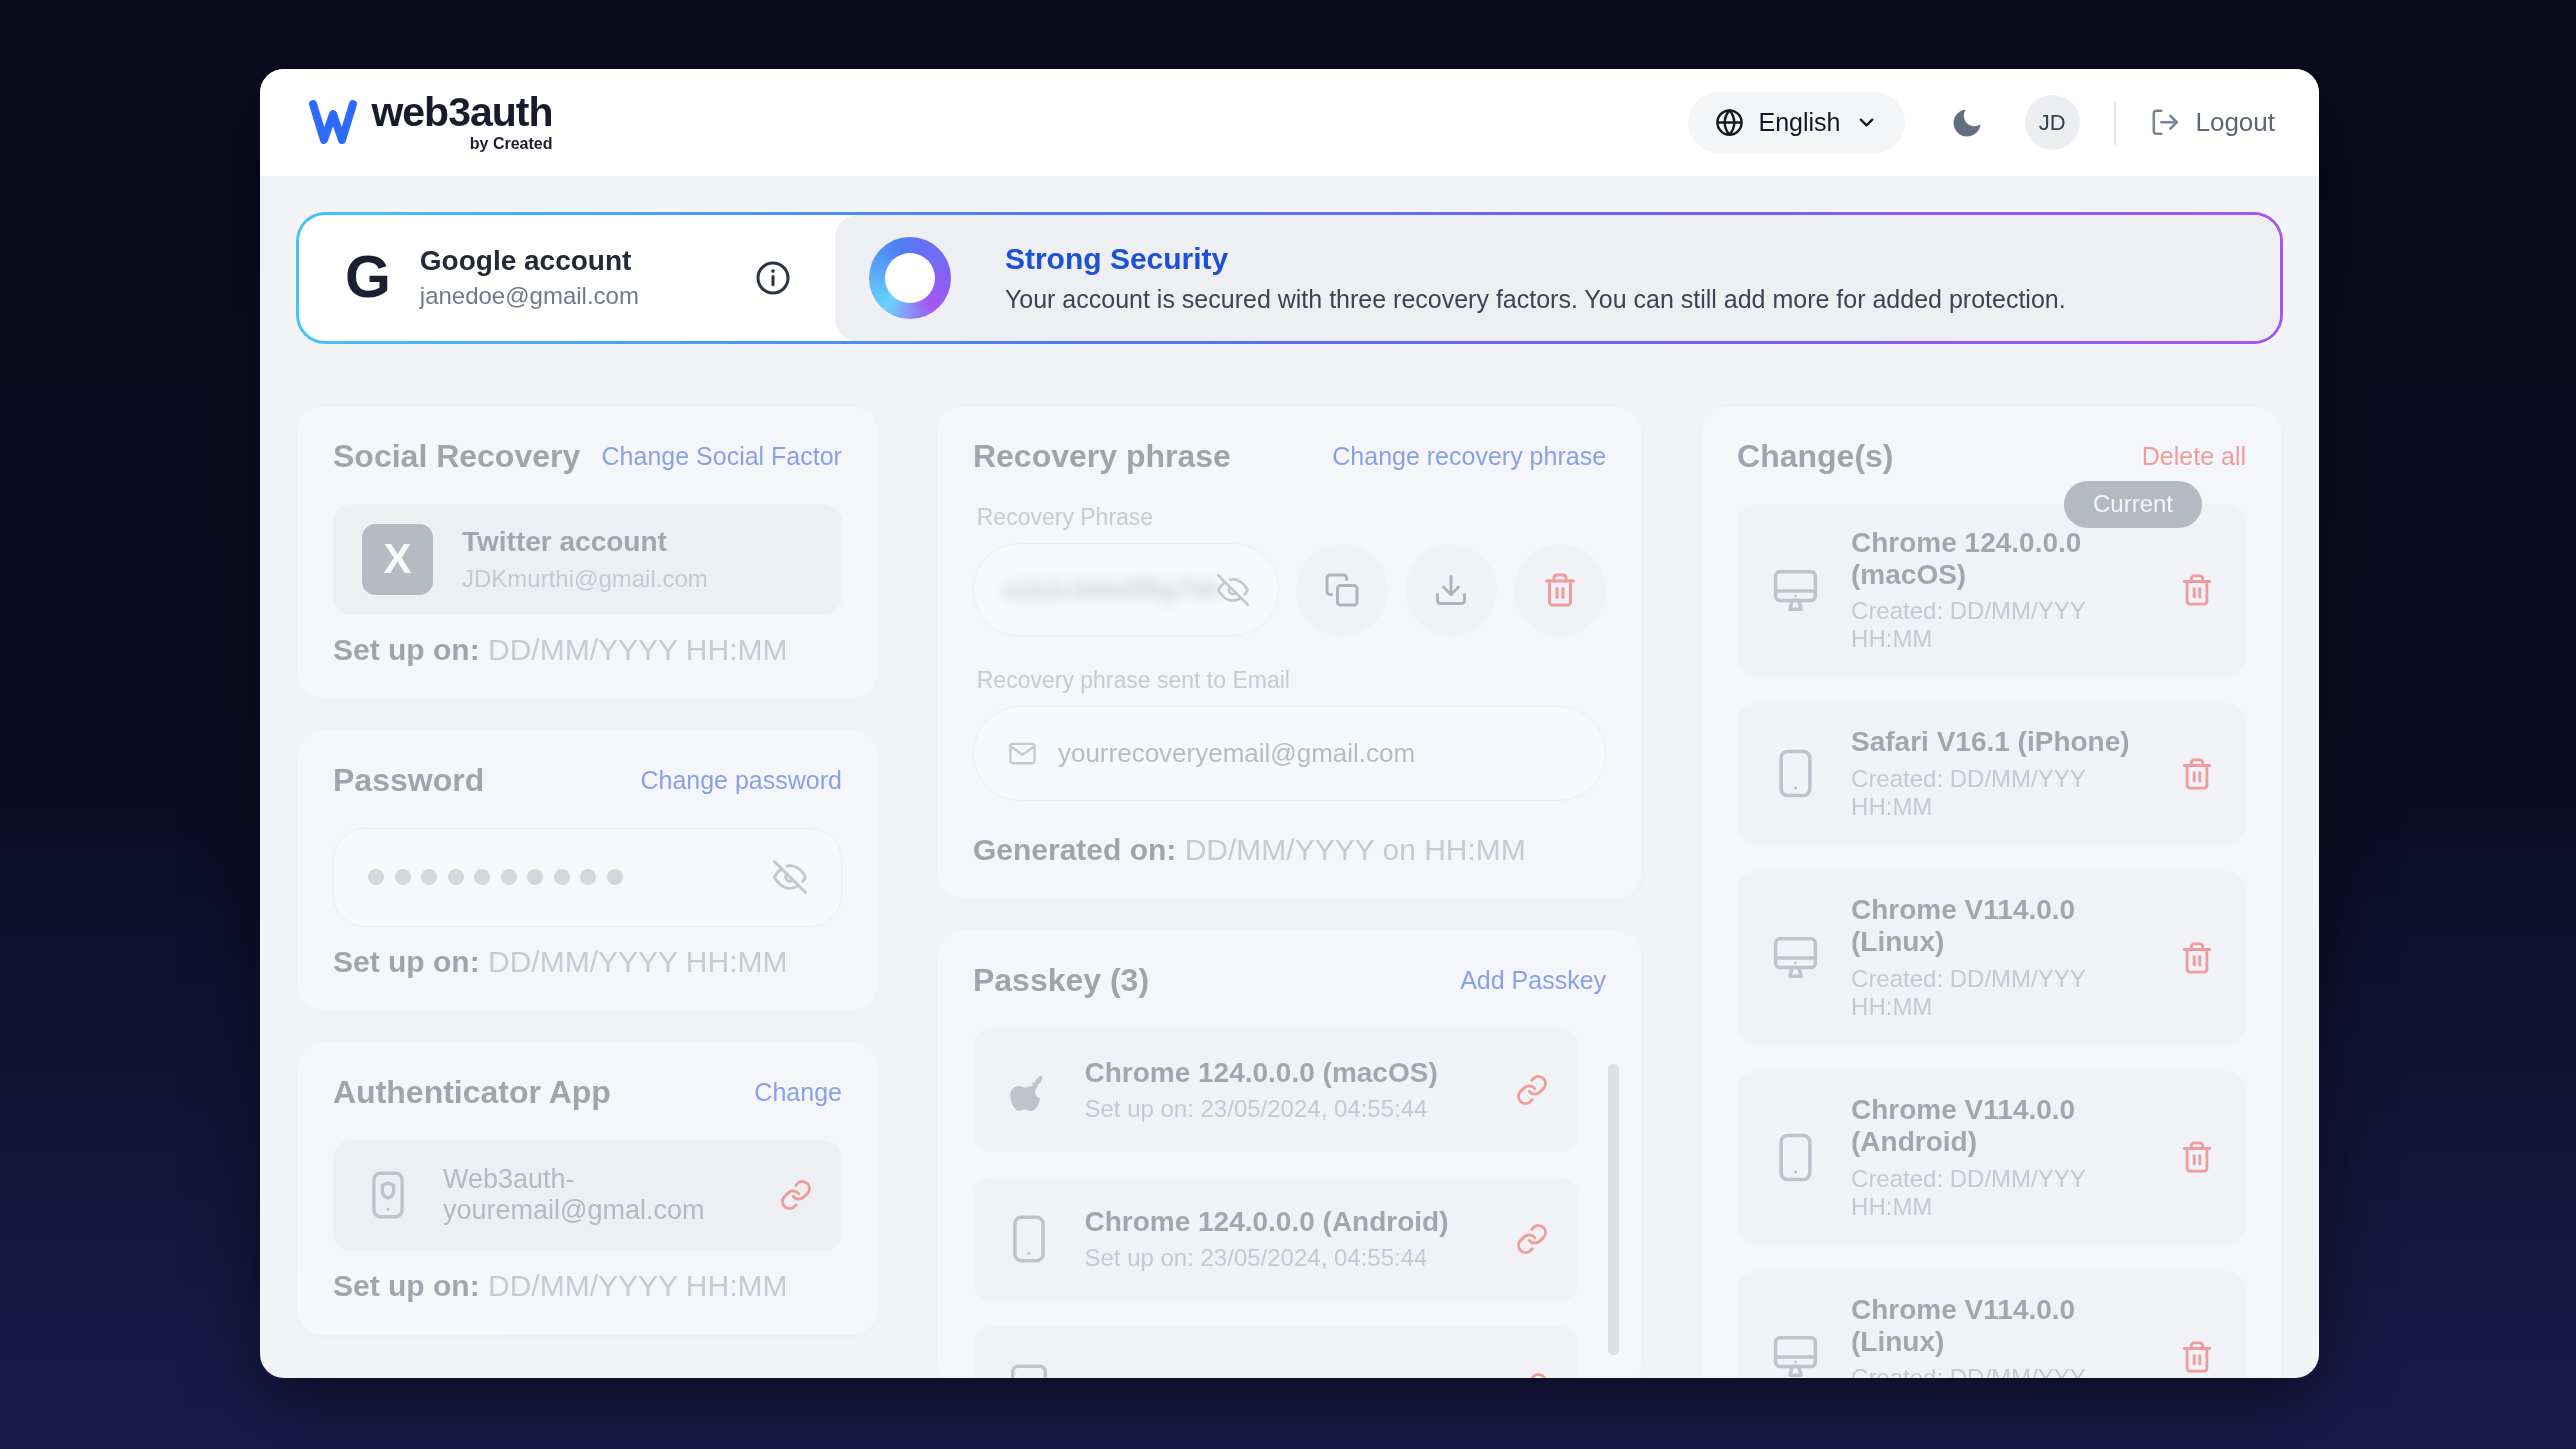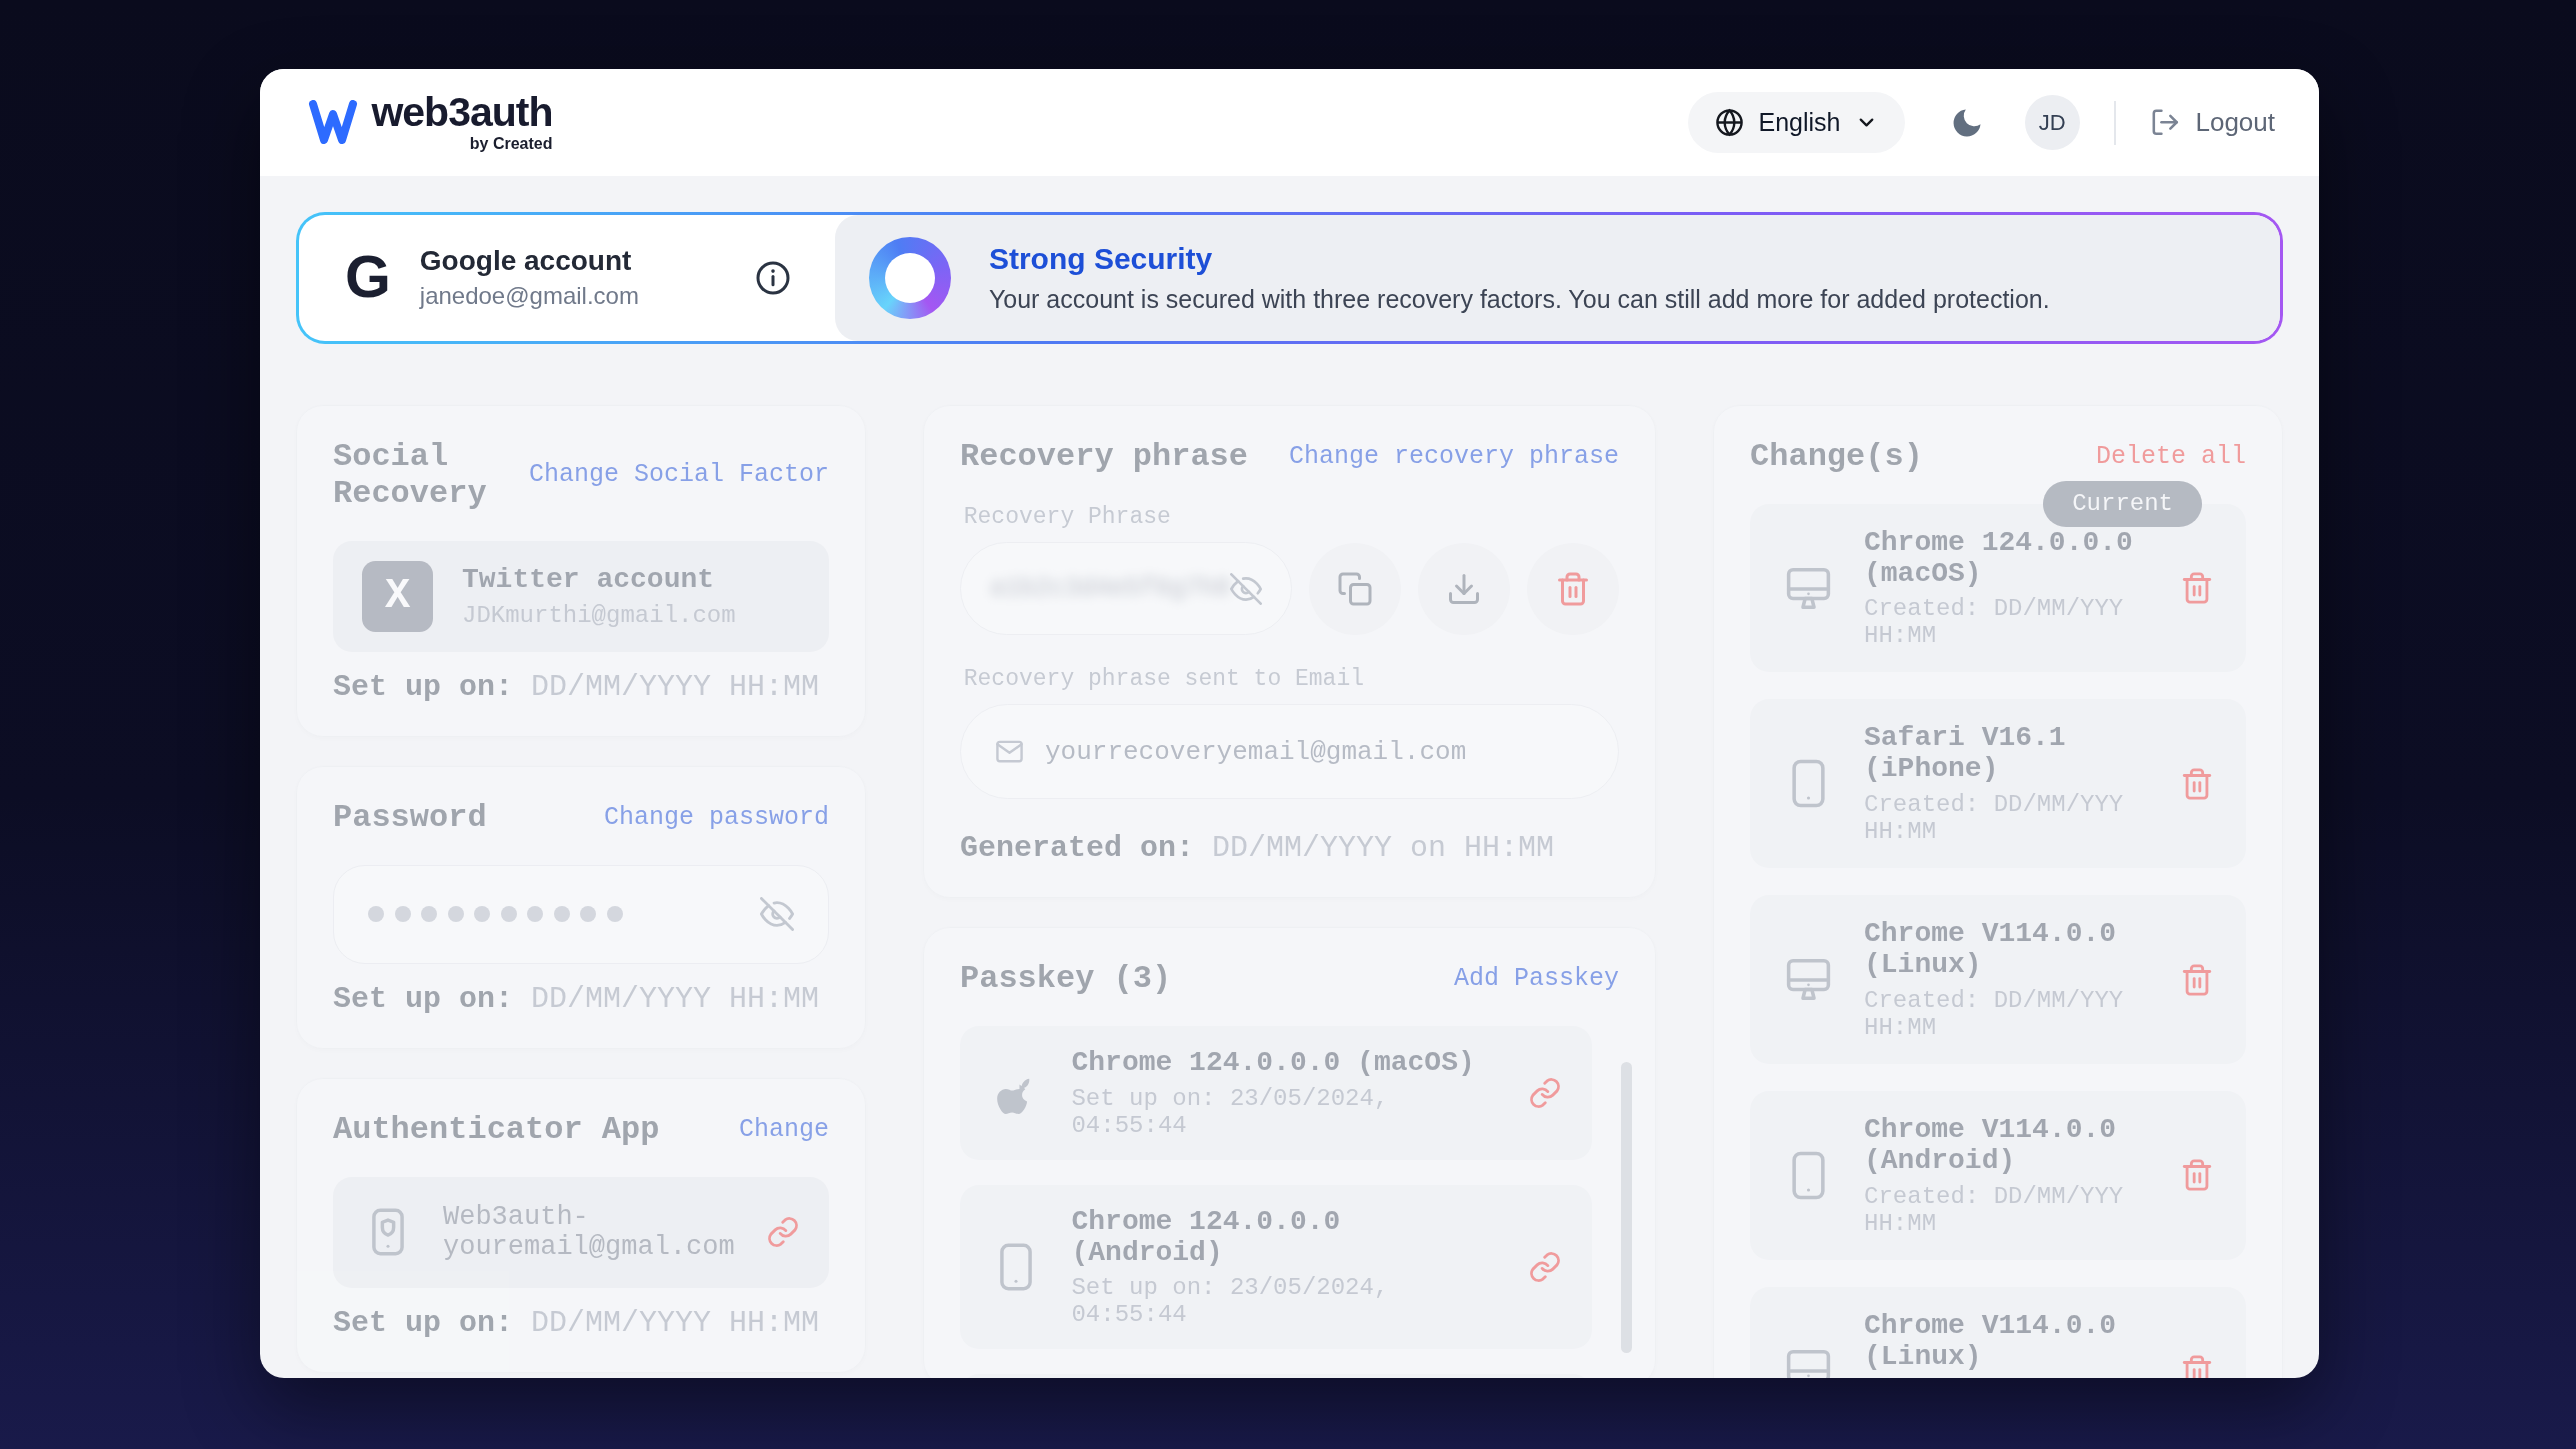--- a/index.html
+++ b/index.html
@@ -36,30 +36,30 @@
   .banner {
     border-radius:29px; padding:2.9px; margin-bottom:61px;
     background:linear-gradient(90deg,#45c4f9 0%, #4e79f3 38%, #7b5cf5 72%, #a457f2 100%);
   }
   .banner-inner { display:flex; align-items:stretch; background:#ffffff; border-radius:26px; overflow:hidden; height:126px; }
   .banner-left { display:flex; align-items:center; gap:29px; padding-left:46px; width:536px; flex-shrink:0; }
   .g-letter { font-size:59px; font-weight:700; color:#1b1f30; line-height:1; }
   .acc-title { font-size:28px; font-weight:700; color:#232936; }
   .acc-email { font-size:24px; color:#70798a; margin-top:4.8px; }
   .info-btn { margin-left:auto; margin-right:44px; width:36px; height:36px; color:#2a3342; cursor:pointer; flex-shrink:0; }
-  .banner-right { flex:1; background:#edeff3; border-radius:23px; display:flex; align-items:center; gap:38px; padding:0 38px 0 34px; }
+  .banner-right { flex:1; background:#edeff3; border-radius:23px; display:flex; align-items:center; gap:54px; padding:0 38px 0 34px; }
   .ring { width:82px; height:82px; border-radius:50%; flex-shrink:0; position:relative;
     background:conic-gradient(from 220deg,#68d4fb 0deg,#4e7df4 120deg,#7e64f5 215deg,#a457f2 285deg,#68d4fb 360deg); }
   .ring::after { content:""; position:absolute; inset:16px; border-radius:50%; background:#ffffff; }
   .strong-title { font-size:30px; font-weight:700; color:#1d4fd7; margin-bottom:8.6px; }
   .strong-desc { font-size:25px; color:#3c4454; }
   
   .grid { display:grid; grid-template-columns:1fr 1fr 1fr; column-gap:57px; opacity:.5; align-items:start; }
   .col { display:flex; flex-direction:column; gap:29px; }
-  .panel { background:#f8f9fb; border:1px solid #ebedf1; border-radius:27px; padding:32px 36px; box-shadow:0 1.9px 5.7px rgba(16,24,40,.03);font-family:Liberation Mono, monospace; }
+  .panel { background:#f8f9fb; border:1px solid #ebedf1; border-radius:27px; padding:32px 36px; box-shadow:0 1.9px 5.7px rgba(16,24,40,.03); }
   .panel-head { display:flex; justify-content:space-between; align-items:center; margin-bottom:29px; }
   .panel-title { font-size:32px; font-weight:700; color:#4f5866; }
   .panel-link { font-size:25px; font-weight:500; color:#1d4ed8; cursor:pointer; white-space:nowrap; }
   .panel-link.danger { color:#ef4444; }
   .tile { background:#e9ebf0; border-radius:19px; display:flex; align-items:center; gap:29px; padding:19px 29px; min-height:111px; }
   .x-badge { width:71px; height:71px; border-radius:13.4px; background:#7b8290; color:#fff; display:flex; align-items:center; justify-content:center; font-size:42px; font-weight:700; flex-shrink:0; }
   .tile-title { font-size:28px; font-weight:700; color:#525b6a; }
   .tile-sub { font-size:24px; color:#98a0ae; margin-top:6.7px; }
   .meta { margin-top:18px; font-size:30px; }
   .meta b { color:#4f5866; font-weight:700; }

